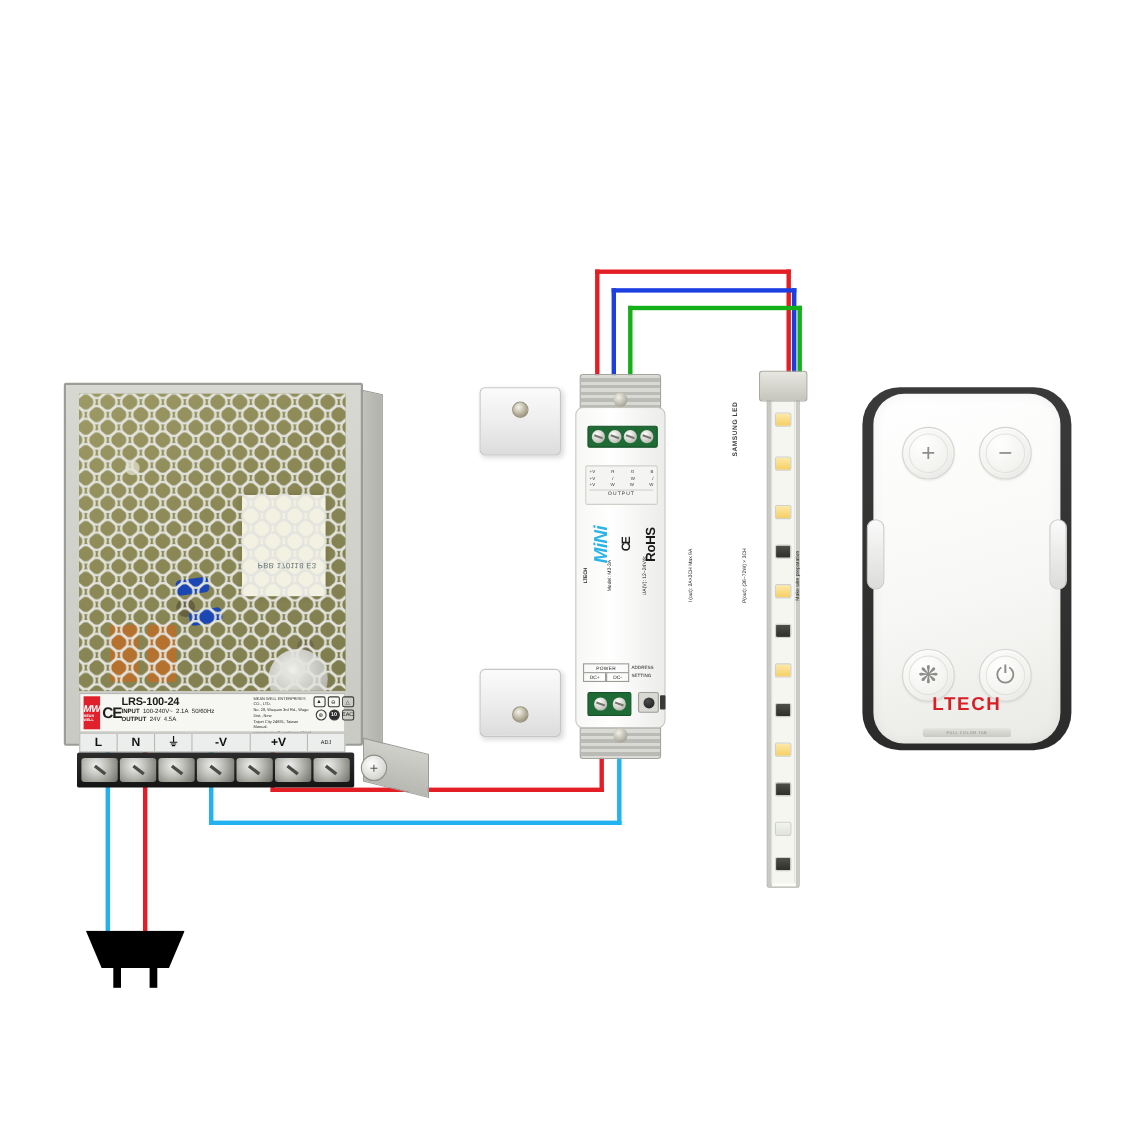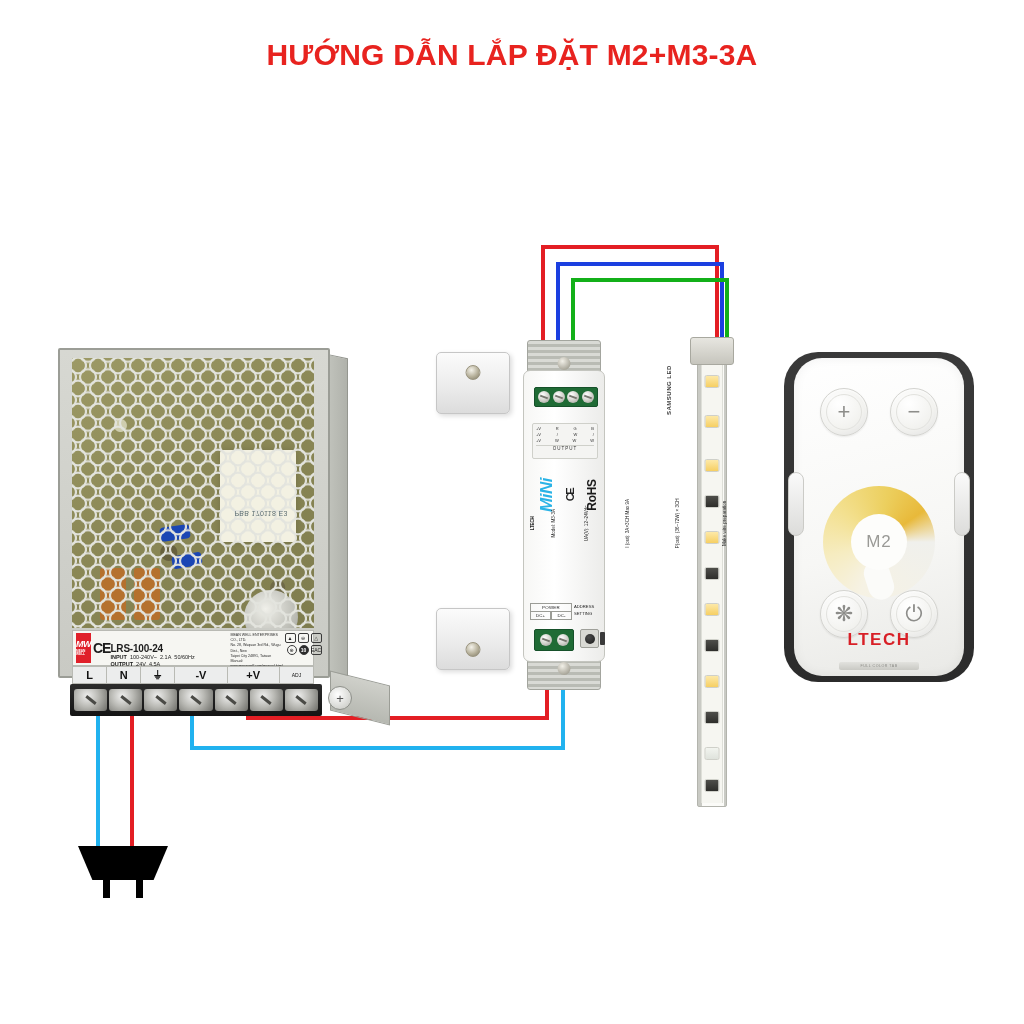--- a/index.html
+++ b/index.html
@@ -99,21 +99,21 @@
   }
   .mw-logo {
     width:30px; margin:2px 2px 2px 3px; background:#e0202a; color:#fff;
     display:flex; flex-direction:column; align-items:center; justify-content:center;
     font-weight:bold; line-height:1;
   }
   .mw-logo .mw-big { font-size:9px; font-style:italic; letter-spacing:-.5px; }
   .mw-logo .mw-small { font-size:3.2px; margin-top:1px; }
   .ce-block { width:24px; display:flex; align-items:center; justify-content:center;
     font-size:14px; font-weight:bold; color:#1c1c1c; letter-spacing:-1px; }
-  .model-block { flex:0 0 118px; padding-top:12px; }
+  .model-block { flex:0 0 118px; padding-top:2px; }
   .model-name { font-size:10px; font-weight:bold; letter-spacing:-.2px; }
   .spec-row { display:flex; gap:3px; font-size:5.5px; line-height:1.35; }
   .spec-row b { font-weight:bold; }
   .maker-block { flex:1; padding:2px 2px 0 2px; font-size:3.6px; line-height:1.45; color:#2a2a2a; }
   .cert-block { width:52px; position:relative; }
   .cert-row { display:flex; gap:2px; justify-content:flex-end; padding-top:2px; }
   .cert-badge {
     width:11px; height:10px; border:1px solid #3a3a3a; border-radius:2px;
     font-size:5px; display:flex; align-items:center; justify-content:center; color:#222;
   }
@@ -370,21 +370,20 @@
     width:80px; height:8px; border-radius:2px;
     background:linear-gradient(180deg,#e2e2de,#c9c9c4);
     font-size:3.6px; color:#8a8a85; text-align:center; line-height:8px; letter-spacing:.5px;
   }
 </style>
 </head>
 <body>
 
 <div class="stage">
 
-  <div id="title">HƯỚNG DẪN LẮP ĐẶT M2+M3-3A</div>
 
   <div>
     <div class="wire v w-red" style="left:541px; top:245px; height:118px;"></div>
     <div class="wire h w-red" style="left:541px; top:245px; width:178px;"></div>
     <div class="wire v w-red" style="left:715px; top:245px; height:100px;"></div>
   </div>
   <div>
     <div class="wire v w-blue" style="left:556px; top:262px; height:101px;"></div>
     <div class="wire h w-blue" style="left:556px; top:262px; width:168px;"></div>
     <div class="wire v w-blue" style="left:720px; top:262px; height:83px;"></div>
@@ -622,24 +621,20 @@
 
       <div class="rbtn" id="btn-plus">
         <span class="ring"></span>
         <span class="glyph">+</span>
       </div>
       <div class="rbtn" id="btn-minus">
         <span class="ring"></span>
         <span class="glyph">−</span>
       </div>
 
-      <div class="dial">
-        <span class="dial-gap"></span>
-        <span class="dial-hole">M2</span>
-      </div>
 
       <div class="rbtn" id="btn-scene">
         <span class="ring"></span>
         <span class="glyph">❋</span>
       </div>
       <div class="rbtn" id="btn-power">
         <span class="ring"></span>
         <span class="glyph">⏻</span>
       </div>
 

